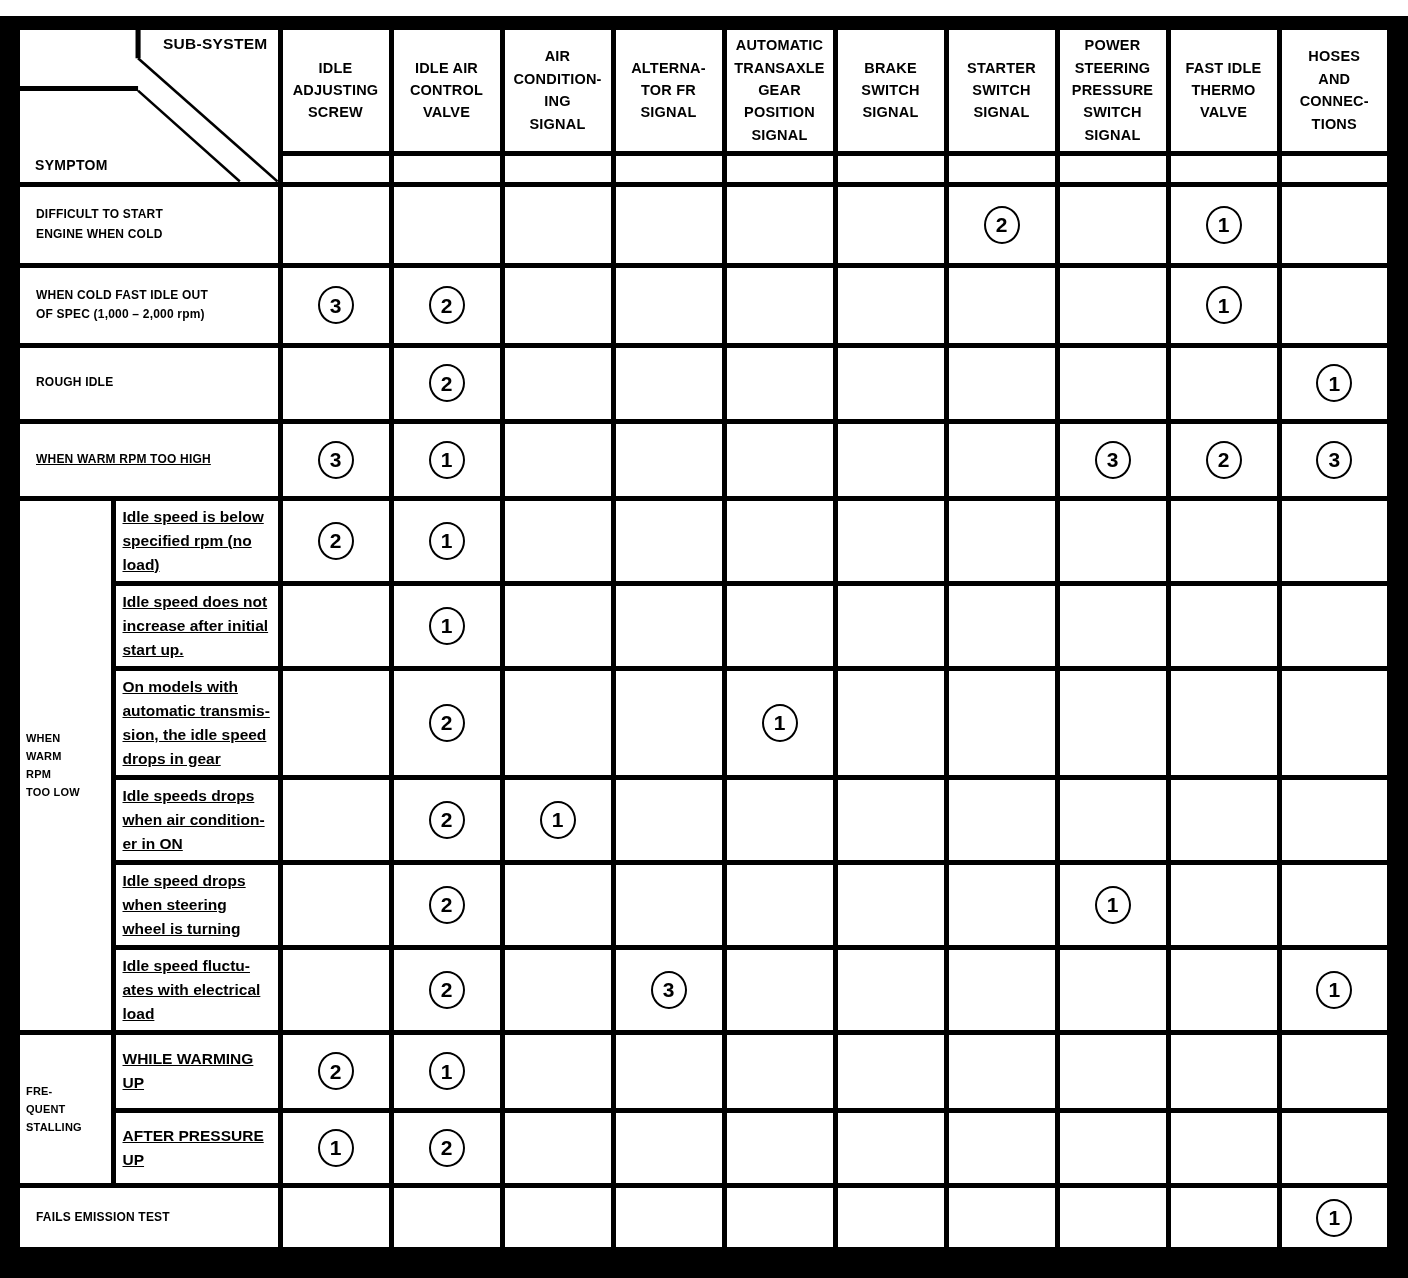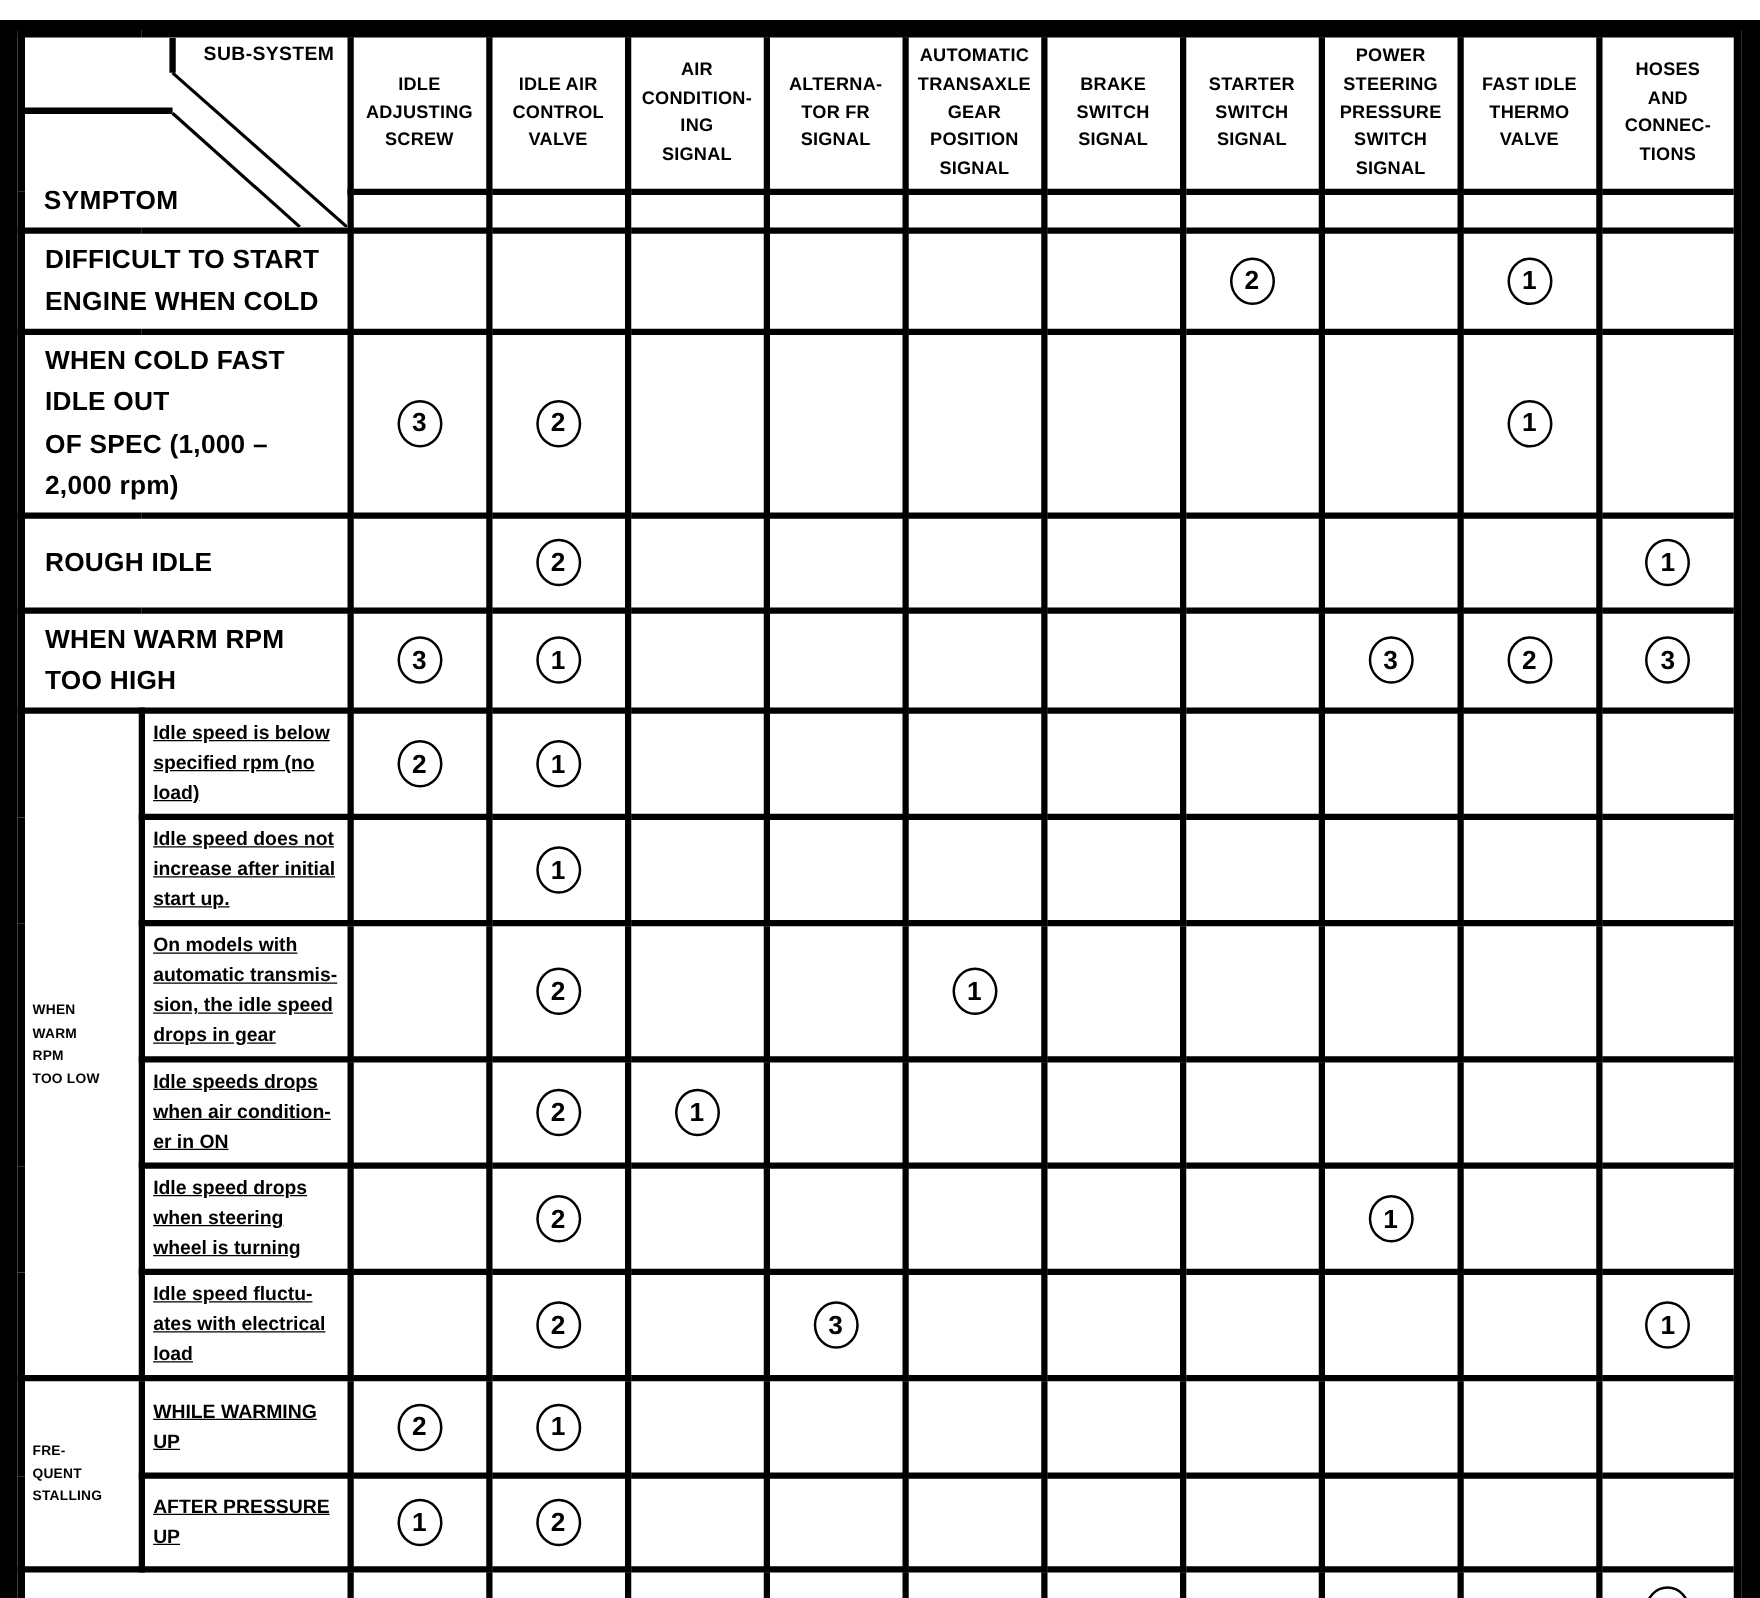--- a/index.html
+++ b/index.html
@@ -18,29 +18,29 @@
     table-layout:fixed;
     border:6px solid #000;
     background:#fff;
   }
   table.matrix td{
     border:5px solid #000;
     overflow:hidden;
   }
   td.corner{position:relative;padding:0;}
   .c-top{position:absolute;top:5px;right:10px;font-size:15.5px;font-weight:bold;letter-spacing:.3px;}
-  .c-bot{position:absolute;bottom:9px;left:15px;font-size:21px;font-weight:bold;letter-spacing:.3px;}
+  .c-bot{position:absolute;bottom:9px;left:15px;font-size:14px;font-weight:bold;letter-spacing:.3px;}
   svg.diag{position:absolute;left:0;top:0;width:100%;height:100%;display:block;}
   td.colhead{
     white-space:pre-line;text-align:center;vertical-align:middle;
     font-size:14.5px;font-weight:bold;line-height:1.55;padding:2px 1px;letter-spacing:.2px;
   }
   td.thin{height:24px;}
   td.symlab{
-    font-size:21px;font-weight:bold;vertical-align:middle;
+    font-size:12px;font-weight:bold;vertical-align:middle;
     padding:4px 4px 4px 16px;white-space:pre-line;line-height:1.6;letter-spacing:.2px;
   }
   td.grouplab{
     font-size:11px;font-weight:bold;vertical-align:middle;
     padding:4px 2px 4px 6px;white-space:pre-line;line-height:1.65;letter-spacing:.2px;
   }
   td.sublab{
     font-size:15.5px;font-weight:bold;vertical-align:middle;
     padding:4px 3px 4px 7px;white-space:pre-line;line-height:1.55;text-decoration:underline;
   }
@@ -165,21 +165,21 @@
           <td class="val"><span class="circ">2</span></td>
           <td class="val"></td>
           <td class="val"></td>
           <td class="val"></td>
           <td class="val"></td>
           <td class="val"></td>
           <td class="val"></td>
           <td class="val"></td>
           <td class="val"><span class="circ">1</span></td>
         </tr>
-        <tr style="height: 77px;">
+        <tr style="height: 77px; text-decoration: underline;">
           <td class="symlab" colspan="2">WHEN WARM RPM TOO HIGH</td>
           <td class="val"><span class="circ">3</span></td>
           <td class="val"><span class="circ">1</span></td>
           <td class="val"></td>
           <td class="val"></td>
           <td class="val"></td>
           <td class="val"></td>
           <td class="val"></td>
           <td class="val"><span class="circ">3</span></td>
           <td class="val"><span class="circ">2</span></td>

